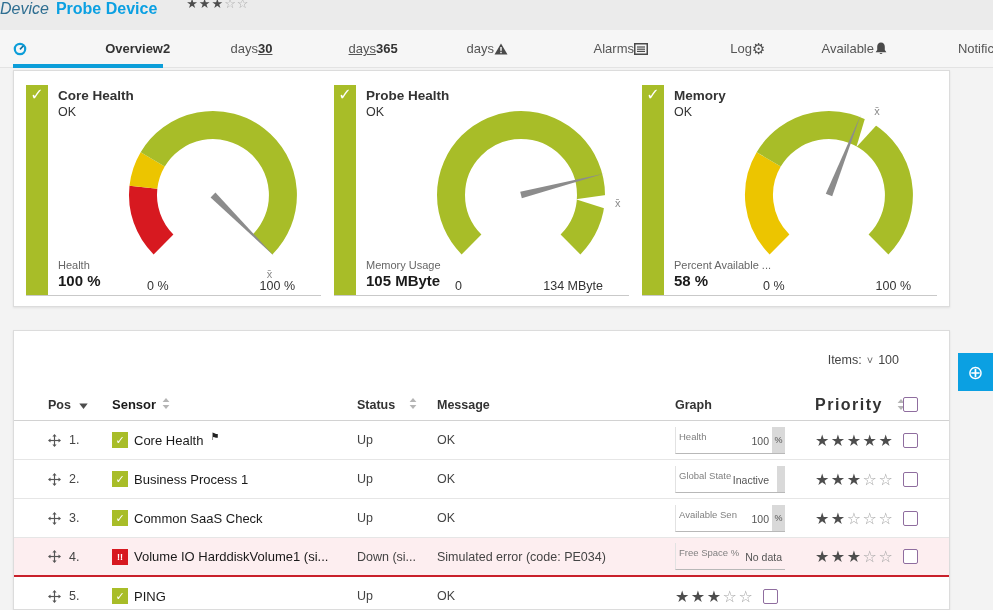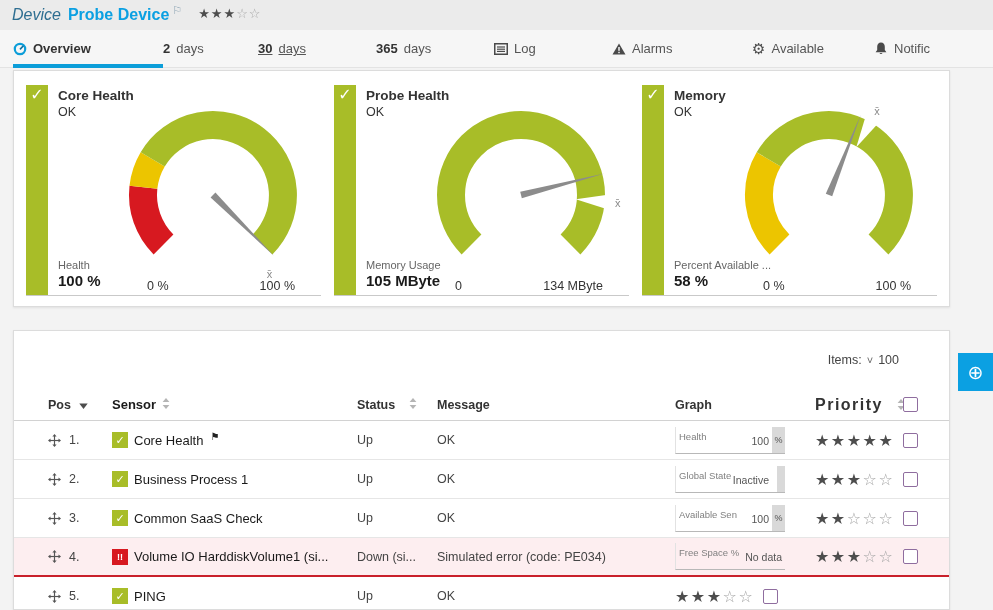--- a/index.html
+++ b/index.html
@@ -3,29 +3,29 @@
 <meta charset="utf-8">
 <style>
   html,body{margin:0;padding:0}
   body{
     width:993px;height:610px;overflow:hidden;position:relative;
     background:#f3f3f3;
     font-family:"Liberation Sans","DejaVu Sans",sans-serif;
     -webkit-font-smoothing:antialiased;
   }
   
-  .titlebar{height:30px;background:#ebebeb;display:flex;align-items:center;padding-left:12px;}
+  .titlebar{height:30px;background:#ebebeb;display:flex;align-items:flex-start;padding-left:0;}
   .dev-type{font-style:italic;font-size:16px;color:#2e6e91;margin-right:7px}
   .dev-name{font-weight:bold;font-size:16px;color:#0ba0e2;cursor:pointer}
   .hflag{color:#8fa6b5;font-size:11px;margin:-10px 0 0 3px;cursor:pointer}
   .rating{margin-left:16px;font-size:13px;letter-spacing:1px;margin-top:-4px;cursor:pointer}
   .sf{color:#4d4d4d}.se{color:#a8a8a8}
   
   .tabbar{height:37px;display:flex;align-items:stretch;padding-left:13px;background:#f6f6f6;border-bottom:1px solid #e3e3e3}
-  .tab{position:relative;display:flex;align-items:center;justify-content:flex-start;gap:6px;font-size:13px;color:#555;cursor:pointer;flex:0 0 auto}
+  .tab{position:relative;display:flex;align-items:center;justify-content:space-between;gap:6px;font-size:13px;color:#555;cursor:pointer;flex:0 0 auto}
   .tab .tnum{font-weight:bold;color:#333}
   .tab .tlab.b{font-weight:bold;color:#333}
   .tab.active::after{content:"";position:absolute;left:0;right:0;bottom:-1px;height:4px;background:#0c9ed9}
   .ticon{display:flex;align-items:center}
   .gear-glyph{font-size:15px;color:#4a4a4a;line-height:1}
   
   .card{position:absolute;left:13px;width:937px;background:#fff;border:1px solid #dcdcdc;box-shadow:0 1px 2px rgba(0,0,0,.08);box-sizing:border-box;overflow:hidden}
   
   .gauges{top:70px;height:237px;display:flex;gap:13px;padding:14px 12px 10px 12px}
   .gpanel{position:relative;flex:1;border-bottom:1px solid #c9c9c9}
@@ -91,40 +91,40 @@
       <span class="tlab">days</span>
     </div>
     <div class="tab" style="width: 118px; text-decoration: underline;">
       <span class="tnum">30</span>
       <span class="tlab">days</span>
     </div>
     <div class="tab" style="width: 118px;">
       <span class="tnum">365</span>
       <span class="tlab">days</span>
     </div>
+    <div class="tab" style="width: 140px;">
+      <span class="ticon">
+        <svg width="14" height="12" viewBox="0 0 14 12">
+          <path d="M7 .5 L13.5 11.5 H.5 Z" fill="#4a4a4a"></path>
+          <rect x="6.3" y="4" width="1.4" height="3.8" fill="#fff"></rect>
+          <rect x="6.3" y="8.8" width="1.4" height="1.4" fill="#fff"></rect>
+        </svg>
+      </span>
+      <span class="tlab">Alarms</span>
+    </div>
     <div class="tab" style="width: 118px;">
       <span class="ticon">
         <svg width="14" height="12" viewBox="0 0 14 12">
           <rect x=".75" y=".75" width="12.5" height="10.5" fill="none" stroke="#4a4a4a" stroke-width="1.5"></rect>
           <line x1="3" y1="4" x2="11" y2="4" stroke="#4a4a4a" stroke-width="1.2"></line>
           <line x1="3" y1="6.2" x2="11" y2="6.2" stroke="#4a4a4a" stroke-width="1.2"></line>
           <line x1="3" y1="8.4" x2="11" y2="8.4" stroke="#4a4a4a" stroke-width="1.2"></line>
         </svg>
       </span>
       <span class="tlab">Log</span>
-    </div>
-    <div class="tab" style="width: 140px;">
-      <span class="ticon">
-        <svg width="14" height="12" viewBox="0 0 14 12">
-          <path d="M7 .5 L13.5 11.5 H.5 Z" fill="#4a4a4a"></path>
-          <rect x="6.3" y="4" width="1.4" height="3.8" fill="#fff"></rect>
-          <rect x="6.3" y="8.8" width="1.4" height="1.4" fill="#fff"></rect>
-        </svg>
-      </span>
-      <span class="tlab">Alarms</span>
     </div>
     <div class="tab" style="width: 122px;">
       <span class="ticon">
         <span class="gear-glyph">⚙</span>
       </span>
       <span class="tlab">Available</span>
     </div>
     <div class="tab" style="width: 120px;">
       <span class="ticon">
         <svg width="14" height="13" viewBox="0 0 14 13">

